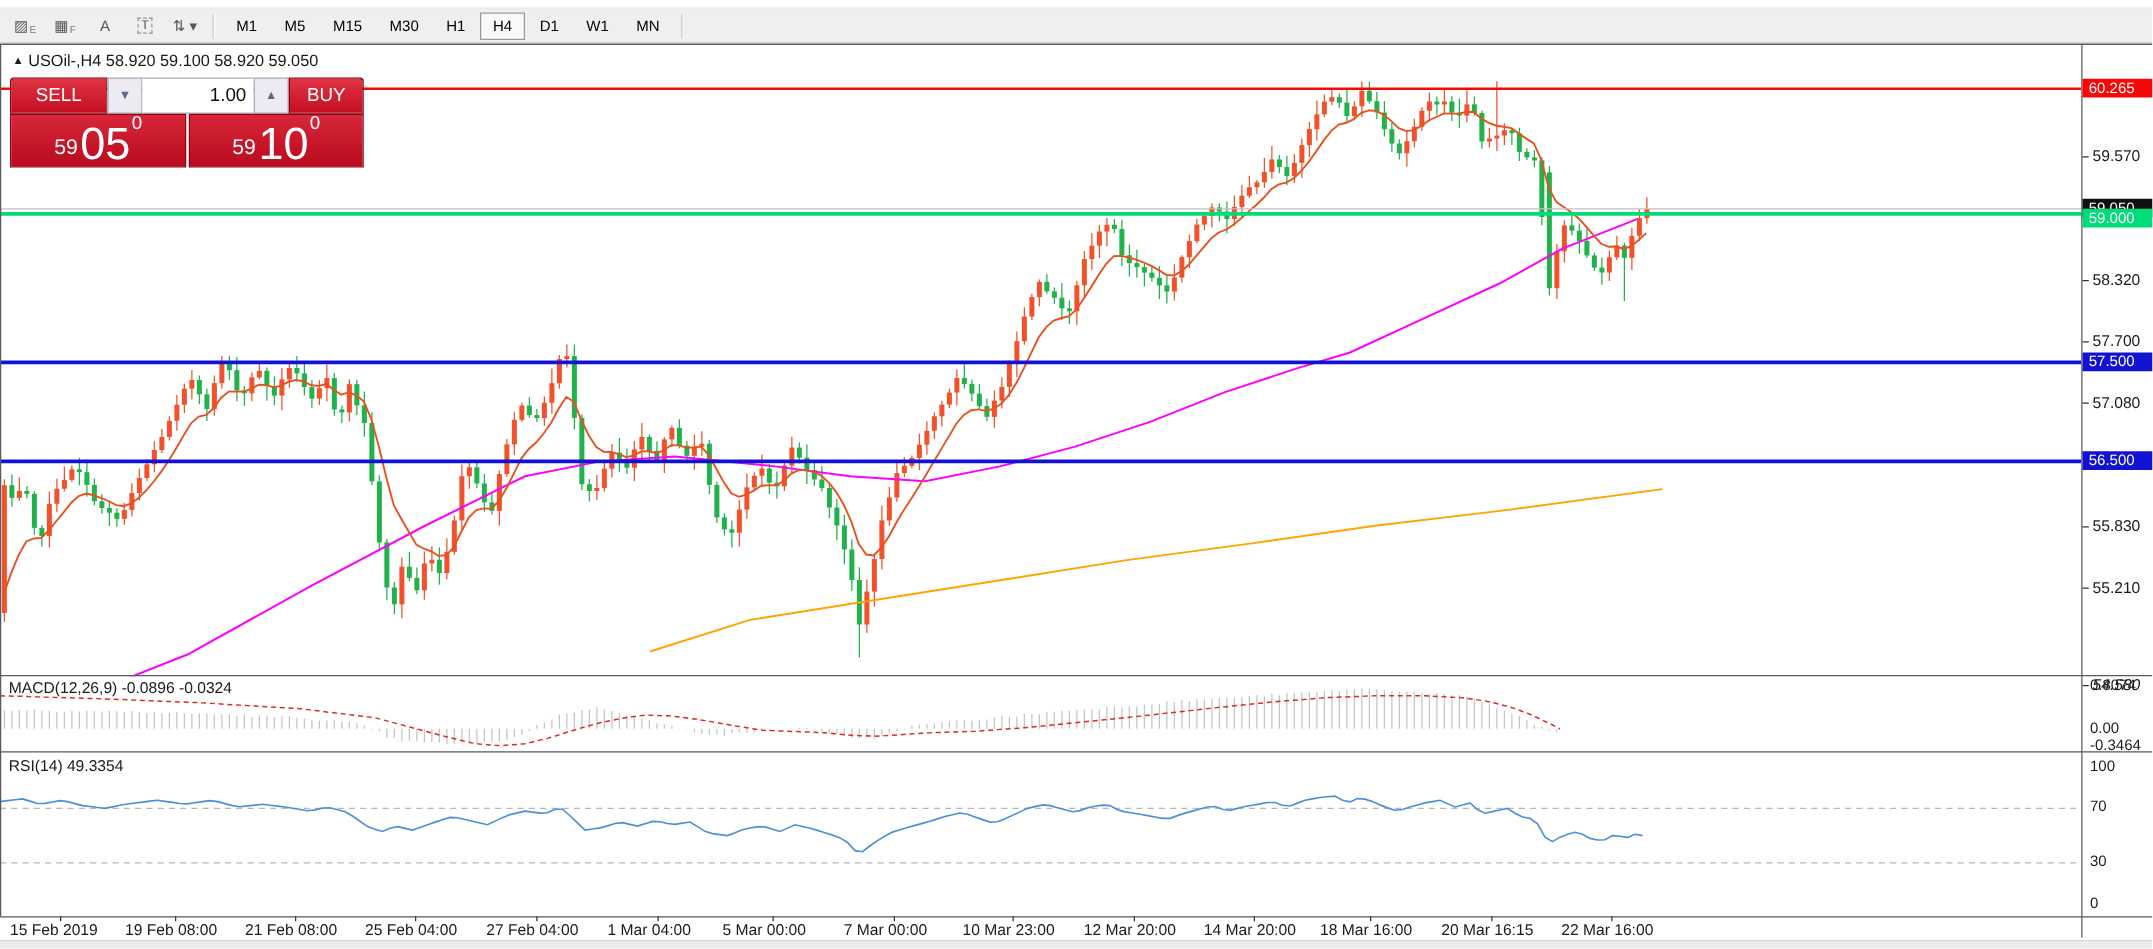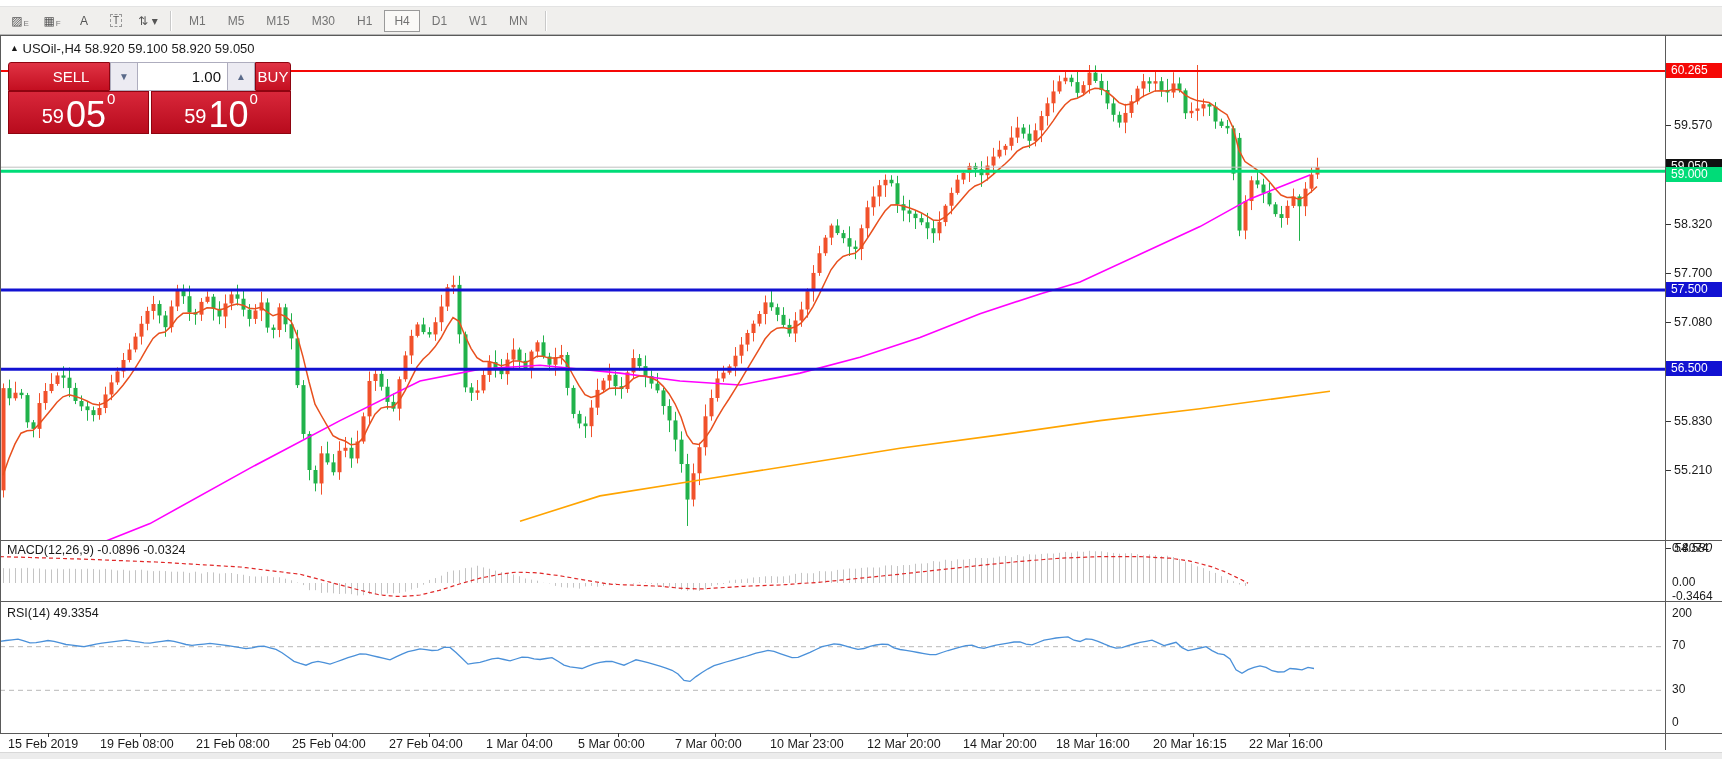--- a/index.html
+++ b/index.html
@@ -4,39 +4,39 @@
 <style>
   html,body{margin:0;padding:0;background:#fff;font-family:"Liberation Sans",sans-serif;}
   #app{position:relative;width:1722px;height:759px;overflow:hidden;background:#fff;}
   
   .topstrip{position:absolute;left:0;top:0;width:1722px;height:6px;background:#fff;border-bottom:1px solid #e3e3e3;}
   .toolbar{position:absolute;left:0;top:7px;width:1722px;height:27px;background:#f0efed;border-bottom:1px solid #b5b5b5;display:flex;align-items:center;}
   .tb-ico{width:26px;height:20px;margin:0 2px;display:flex;align-items:center;justify-content:center;font-size:12px;color:#555;border:1px solid transparent;}
   .tb-ico .sub{font-size:8px;color:#777;margin-left:1px;margin-top:6px;}
   .tbox{border:1px dashed #999;padding:0 2px;font-size:10px;color:#555;}
   .sep{width:1px;height:20px;background:#c9c9c9;border-right:1px solid #fff;margin:0 6px;}
-  .tf-btn{font-size:12px;color:#737373;padding:3px 9px;margin:0 1px;border:1px solid transparent;cursor:pointer;}
+  .tf-btn{font-size:12px;color:#000000;padding:3px 9px;margin:0 1px;border:1px solid transparent;cursor:pointer;}
   .tf-btn.active{background:#faf9f7;border:1px solid #9a9a9a;}
   
   .pane-border{position:absolute;background:#5a5a5a;}
   .title-line{position:absolute;left:10px;top:41px;font-size:13px;color:#1a1a1a;}
   .title-line .arr{font-size:9px;vertical-align:2px;}
   
   .widget{position:absolute;left:8px;top:62px;width:283px;z-index:30;}
   .w-row1{display:flex;height:29px;}
   .btn-red{background:linear-gradient(#e03344,#c40f21);border:1px solid #8e0410;color:#fff;display:flex;align-items:center;justify-content:center;font-size:15px;cursor:pointer;}
-  .w-sell{width:76px;border-radius:3px 0 0 0;padding-left:24px;}
+  .w-sell{width:76px;border-radius:3px 0 0 0;}
   .w-buy{width:70px;border-radius:0 3px 0 0;flex:1;}
   .spin{width:26px;background:#ecebf2;border:1px solid #aeadbe;display:flex;align-items:center;justify-content:center;color:#5a6a8a;font-size:10px;cursor:pointer;}
   .vol{width:83px;border:1px solid #aeadbe;border-left:none;border-right:none;text-align:right;font-size:15px;padding:0 6px 0 0;color:#111;outline:none;font-family:"Liberation Sans",sans-serif;}
   .w-row2{display:flex;height:43px;margin-top:0;}
   .price-panel{background:linear-gradient(#d8273a,#b80b1d);border:1px solid #8e0410;color:#fff;display:flex;align-items:flex-end;justify-content:center;padding-bottom:3px;}
   .pp-left{width:139px;margin-right:2px;}
   .pp-right{flex:1;}
-  .pp-small{font-size:20px;margin:0 2px 2px 0;}
+  .pp-small{font-size:17px;margin:0 2px 2px 0;}
   .pp-big{font-size:36px;line-height:30px;font-weight:400;}
   .pp-sup{font-size:15px;margin-left:1px;align-self:flex-start;margin-top:-2px;}
   
   .ytick{position:absolute;font-size:12.5px;color:#1a1a1a;left:1674px;}
   .ytick:before{content:"";position:absolute;left:-8px;top:7px;width:5px;height:1px;background:#333;}
   .badge{position:absolute;left:1666px;width:56px;height:15px;color:#fff;font-size:12px;line-height:15px;padding-left:5px;z-index:5;}
   .ind-label{position:absolute;font-size:12.5px;color:#1a1a1a;z-index:4;}
   .ind-tick{position:absolute;font-size:12px;color:#1a1a1a;left:1672px;}
   .date-label{position:absolute;top:737px;font-size:12.5px;color:#1a1a1a;white-space:nowrap;}
   .date-tick{position:absolute;top:733px;width:1px;height:4px;background:#333;}
@@ -790,21 +790,21 @@
       <div class="ytick" style="top: 463px;">55.210</div>
       <div class="ytick" style="top: 541px; font-style: italic;">54.580</div>
       <div class="badge" style="top: 63px; background: rgb(245, 8, 6);">60.265</div>
       <div class="badge" style="top: 159px; background: rgb(16, 16, 16);">59.050</div>
       <div class="badge" style="top: 167px; background: rgb(0, 220, 120);">59.000</div>
       <div class="badge" style="top: 282px; background: rgb(18, 18, 210);">57.500</div>
       <div class="badge" style="top: 361px; background: rgb(18, 18, 210);">56.500</div>
       <div class="ind-tick" style="top: 541px;">0.8074</div>
       <div class="ind-tick" style="top: 575px;">0.00</div>
       <div class="ind-tick" style="top: 589px;">-0.3464</div>
-      <div class="ind-tick" style="top: 606px;">200</div>
+      <div class="ind-tick" style="top: 606px;">100</div>
       <div class="ind-tick" style="top: 638px;">70</div>
       <div class="ind-tick" style="top: 682px;">30</div>
       <div class="ind-tick" style="top: 715px;">0</div>
       <div class="date-label" style="left: 8px;">15 Feb 2019</div>
       <div class="date-tick" style="left: 48px;"></div>
       <div class="date-label" style="left: 100px;">19 Feb 08:00</div>
       <div class="date-tick" style="left: 140px;"></div>
       <div class="date-label" style="left: 196px;">21 Feb 08:00</div>
       <div class="date-tick" style="left: 236px;"></div>
       <div class="date-label" style="left: 292px;">25 Feb 04:00</div>

